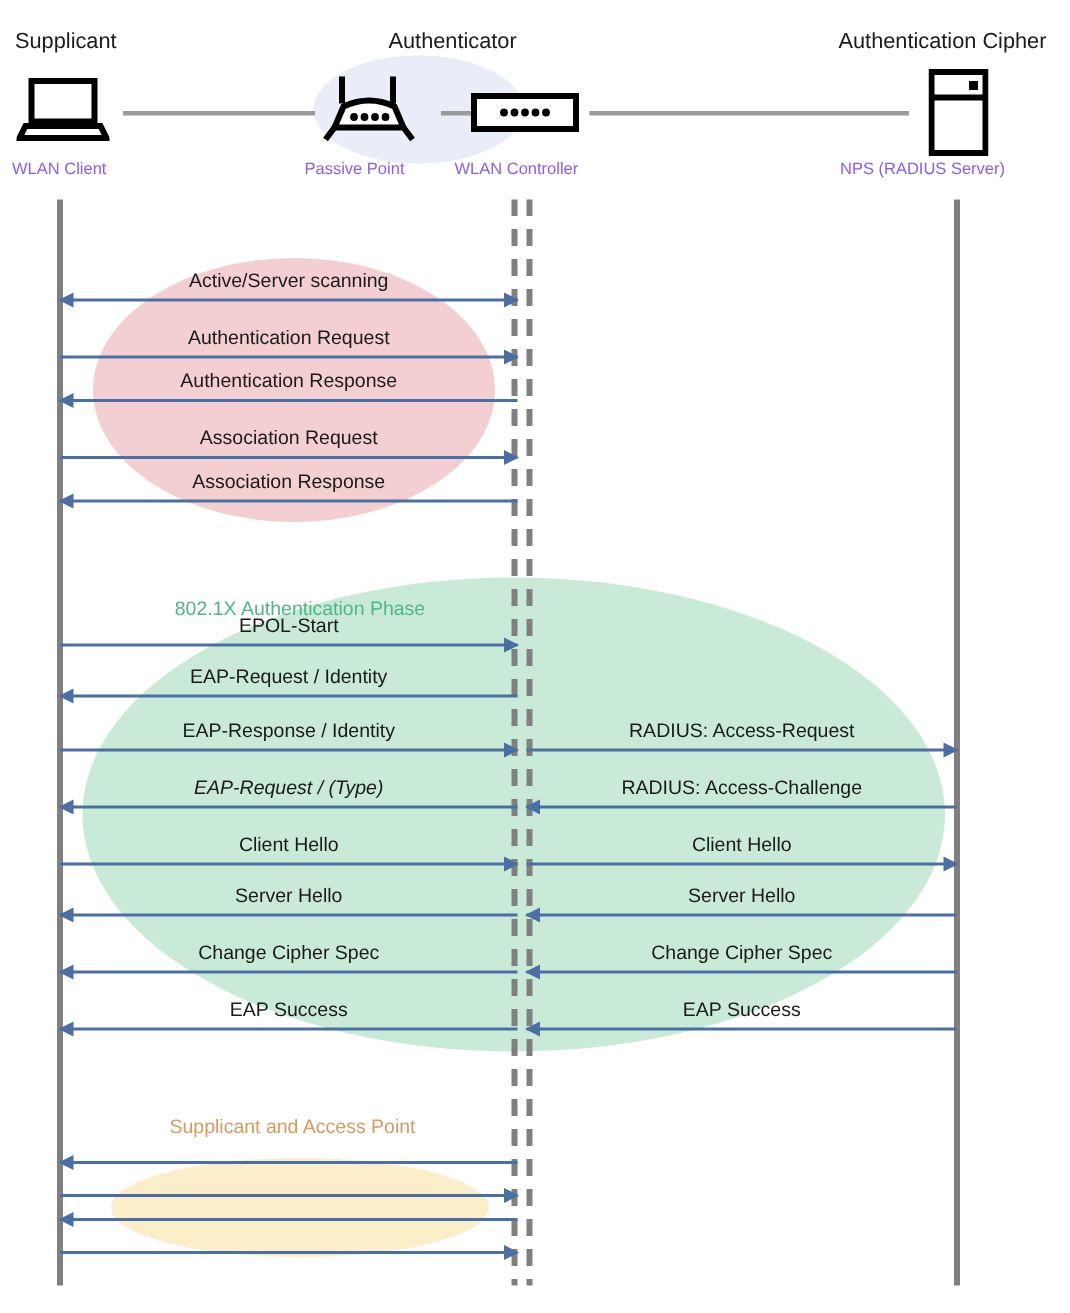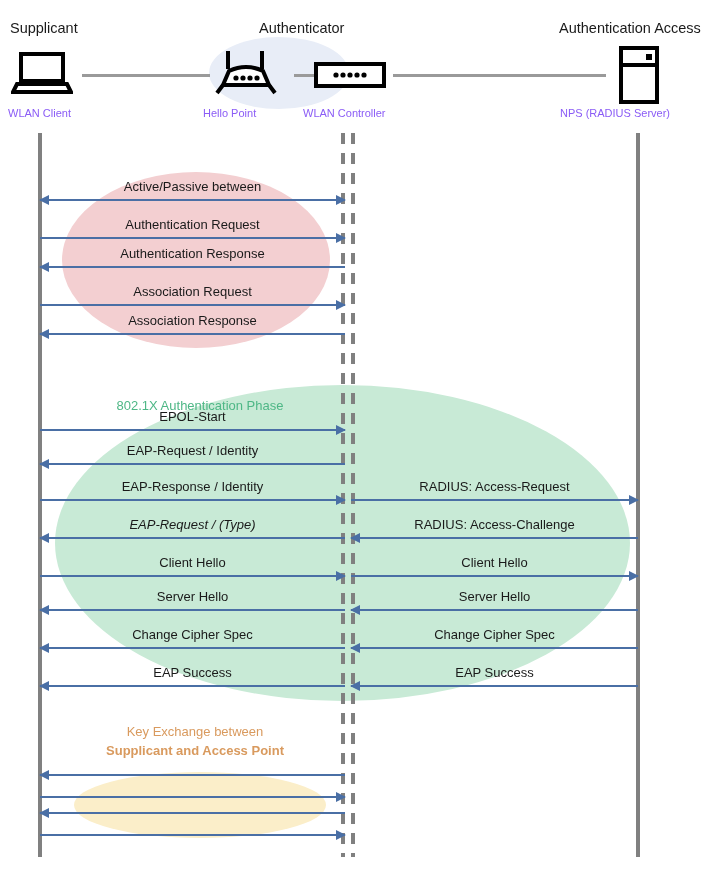--- a/index.html
+++ b/index.html
@@ -102,21 +102,21 @@
 </style>
 </head>
 <body>
 
 <div id="stage">
 
   <div class="abs auth-blob" style="left:209px;top:37px;width:140px;height:72px;"></div>
 
   <div class="abs hdr-title" style="left:10px;top:20px;">Supplicant</div>
   <div class="abs hdr-title" style="left:259px;top:20px;">Authenticator</div>
-  <div class="abs hdr-title" style="left:559px;top:20px;">Authentication Access</div>
+  <div class="abs hdr-title" style="left:559px;top:20px;">Authentication Cipher</div>
 
   <div class="abs wire" style="left:82px;top:74px;width:128px;"></div>
   <div class="abs wire" style="left:294px;top:74px;width:20px;"></div>
   <div class="abs wire" style="left:393px;top:74px;width:213px;"></div>
 
   <div class="abs icon-wrap" style="left:11px;top:52px;">
     <svg width="62" height="42" viewBox="0 0 62 42">
       <rect x="10" y="2" width="42" height="27" fill="none" stroke="#000" stroke-width="4"></rect>
       <path d="M6 32 L56 32 L60 40 L2 40 Z" fill="none" stroke="#000" stroke-width="4"></path>
     </svg>
@@ -148,39 +148,39 @@
 
   <div class="abs icon-wrap" style="left:619px;top:46px;">
     <svg width="40" height="58" viewBox="0 0 40 58">
       <rect x="2" y="2" width="36" height="54" fill="#fff" stroke="#000" stroke-width="4"></rect>
       <line x1="2" y1="19" x2="38" y2="19" stroke="#000" stroke-width="4"></line>
       <rect x="27" y="8" width="6" height="6" fill="#000"></rect>
     </svg>
   </div>
 
   <div class="abs hdr-sub" style="left:8px;top:107px;">WLAN Client</div>
-  <div class="abs hdr-sub" style="left:203px;top:107px;">Hello Point</div>
+  <div class="abs hdr-sub" style="left:203px;top:107px;">Passive Point</div>
   <div class="abs hdr-sub" style="left:303px;top:107px;">WLAN Controller</div>
   <div class="abs hdr-sub" style="left:560px;top:107px;">NPS (RADIUS Server)</div>
 
   <div class="abs blob blob-pink" style="left:62px;top:172px;width:268px;height:176px;"></div>
   <div class="abs blob blob-green" style="left:55px;top:385px;width:575px;height:316px;"></div>
   <div class="abs blob blob-yellow" style="left:74px;top:772px;width:252px;height:66px;"></div>
 
   <div class="abs lifeline-solid" style="left:38px;top:133px;height:724px;"></div>
   <div class="abs lifeline-dash" style="left:341px;top:133px;height:724px;"></div>
   <div class="abs lifeline-dash" style="left:351px;top:133px;height:724px;"></div>
   <div class="abs lifeline-solid" style="left:636px;top:133px;height:724px;"></div>
 
 
   <div class="abs" style="left:40px;top:199px;width:305px;">
     <div class="msg-line" style="position:relative;">
       <span class="arrowhead left"></span>
       <span class="arrowhead right"></span>
-      <span class="msg-text">Active/Passive between</span>
+      <span class="msg-text">Active/Server scanning</span>
     </div>
   </div>
 
   <div class="abs" style="left:40px;top:237px;width:305px;">
     <div class="msg-line" style="position:relative;">
       <span class="arrowhead right"></span>
       <span class="msg-text">Authentication Request</span>
     </div>
   </div>
 
@@ -292,22 +292,21 @@
       <span class="msg-text">EAP Success</span>
     </div>
   </div>
   <div class="abs" style="left:351px;top:685px;width:287px;">
     <div class="msg-line" style="position:relative;">
       <span class="arrowhead left"></span>
       <span class="msg-text">EAP Success</span>
     </div>
   </div>
 
-  <div class="abs phase-label" style="left:95px;top:722px;width:200px;color:#d99a5e;">Key Exchange between</div>
-  <div class="abs phase-label" style="left:95px;top:741px;width:200px;color:#d99a5e;font-weight:bold;">Supplicant and Access Point</div>
+  <div class="abs phase-label" style="left:95px;top:741px;width:200px;color:#d99a5e;">Supplicant and Access Point</div>
 
   <div class="abs" style="left:40px;top:774px;width:305px;">
     <div class="msg-line" style="position:relative;">
       <span class="arrowhead left"></span>
     </div>
   </div>
   <div class="abs" style="left:40px;top:796px;width:305px;">
     <div class="msg-line" style="position:relative;">
       <span class="arrowhead right"></span>
     </div>

